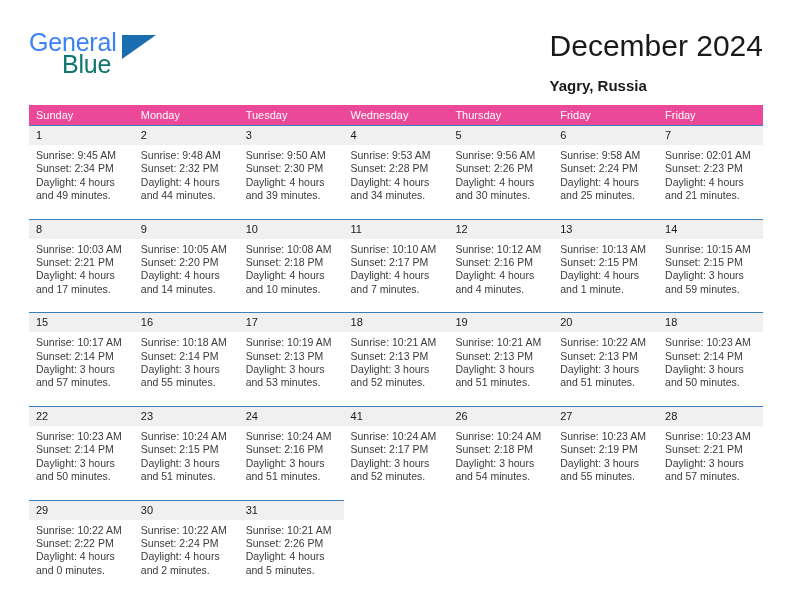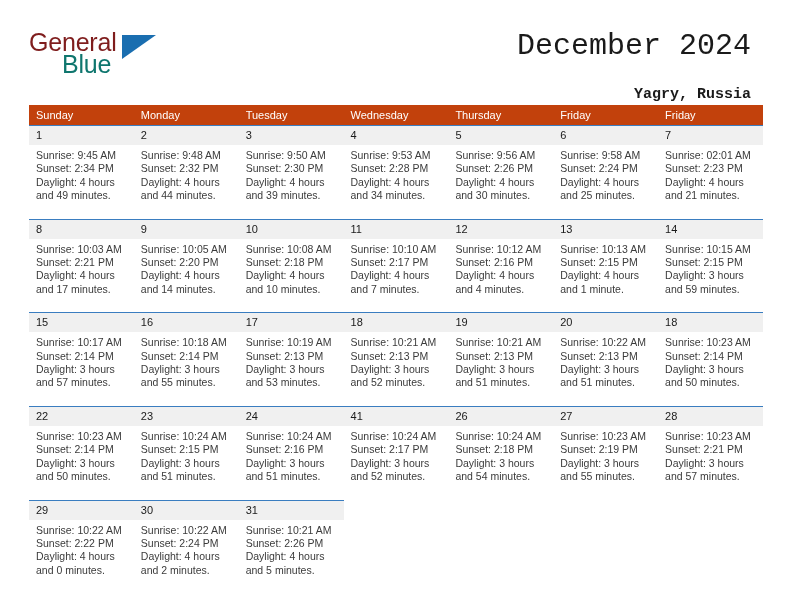--- a/index.html
+++ b/index.html
@@ -35,21 +35,21 @@
     top: 0;
     width: 220px;
     height: 58px;
   }
   .logo-general {
     position: absolute;
     left: 0;
     top: 0;
     font-size: 25px;
     letter-spacing: -0.2px;
-    color: #7f1d1d;
+    color: #3b82f6;
     font-family: "Liberation Sans", sans-serif;
     line-height: 28px;
   }
   .logo-blue {
     position: absolute;
     left: 33px;
     top: 22px;
     font-size: 25px;
     letter-spacing: -0.2px;
     color: #0f766e;
@@ -61,57 +61,56 @@
     left: 93px;
     top: 7px;
     width: 0;
     height: 0;
     border-left: 34px solid #1a6eb0;
     border-bottom: 24px solid transparent;
   }
 
   .title-block {
     position: absolute;
-    right: 12px;
+    right: 0;
     top: 0;
-    text-align: right;
-    font-family: Liberation Mono, monospace;
+    text-align: left;
   }
   .cal-title {
     font-size: 30px;
     font-weight: normal;
     color: #1a1a1a;
     line-height: 36px;
     white-space: nowrap;
   }
   .cal-subtitle {
     font-size: 15px;
     font-weight: bold;
     color: #1a1a1a;
     line-height: 22px;
-    margin-top: 20px;
+    margin-top: 11px;
     white-space: nowrap;
   }
 
   
   .calendar {
     position: absolute;
     left: 29px;
     top: 105px;
     width: 734px;
   }
   table.cal {
     border-collapse: collapse;
     table-layout: fixed;
     width: 734px;
   }
   table.cal col { width: 104.857px; }
 
   thead th {
-    background: #c2410c;
+    background: #ec4899;
     color: #ffffff;
     font-size: 11px;
     font-weight: normal;
     text-align: left;
     padding: 4px 0 4px 7px;
     height: 12px;
     border: none;
   }
 
   tbody td {

